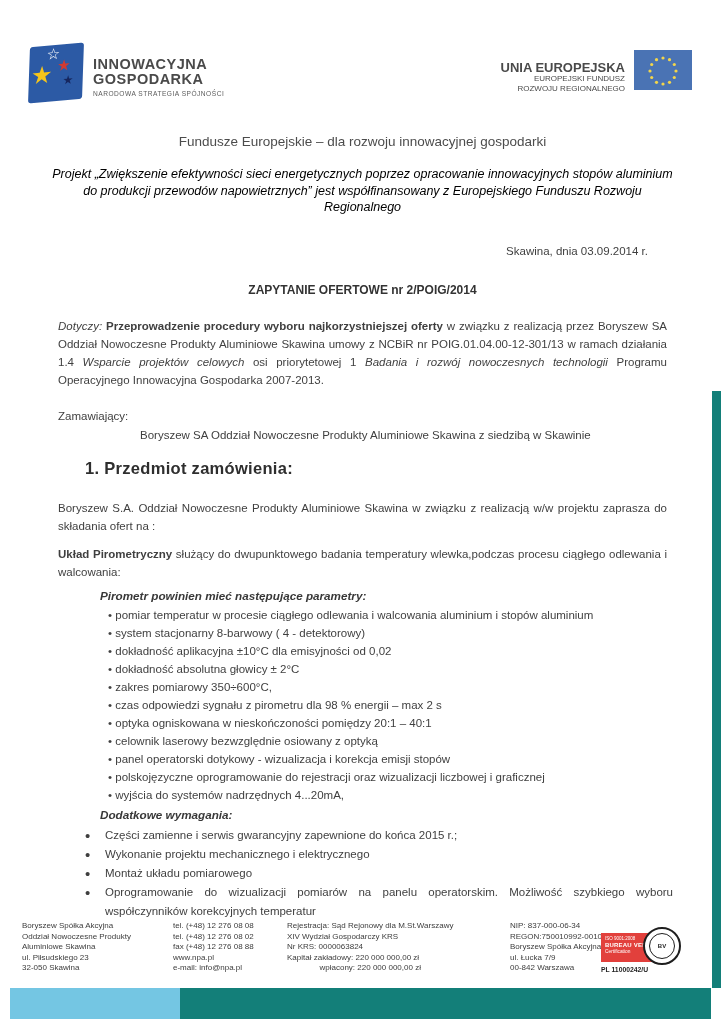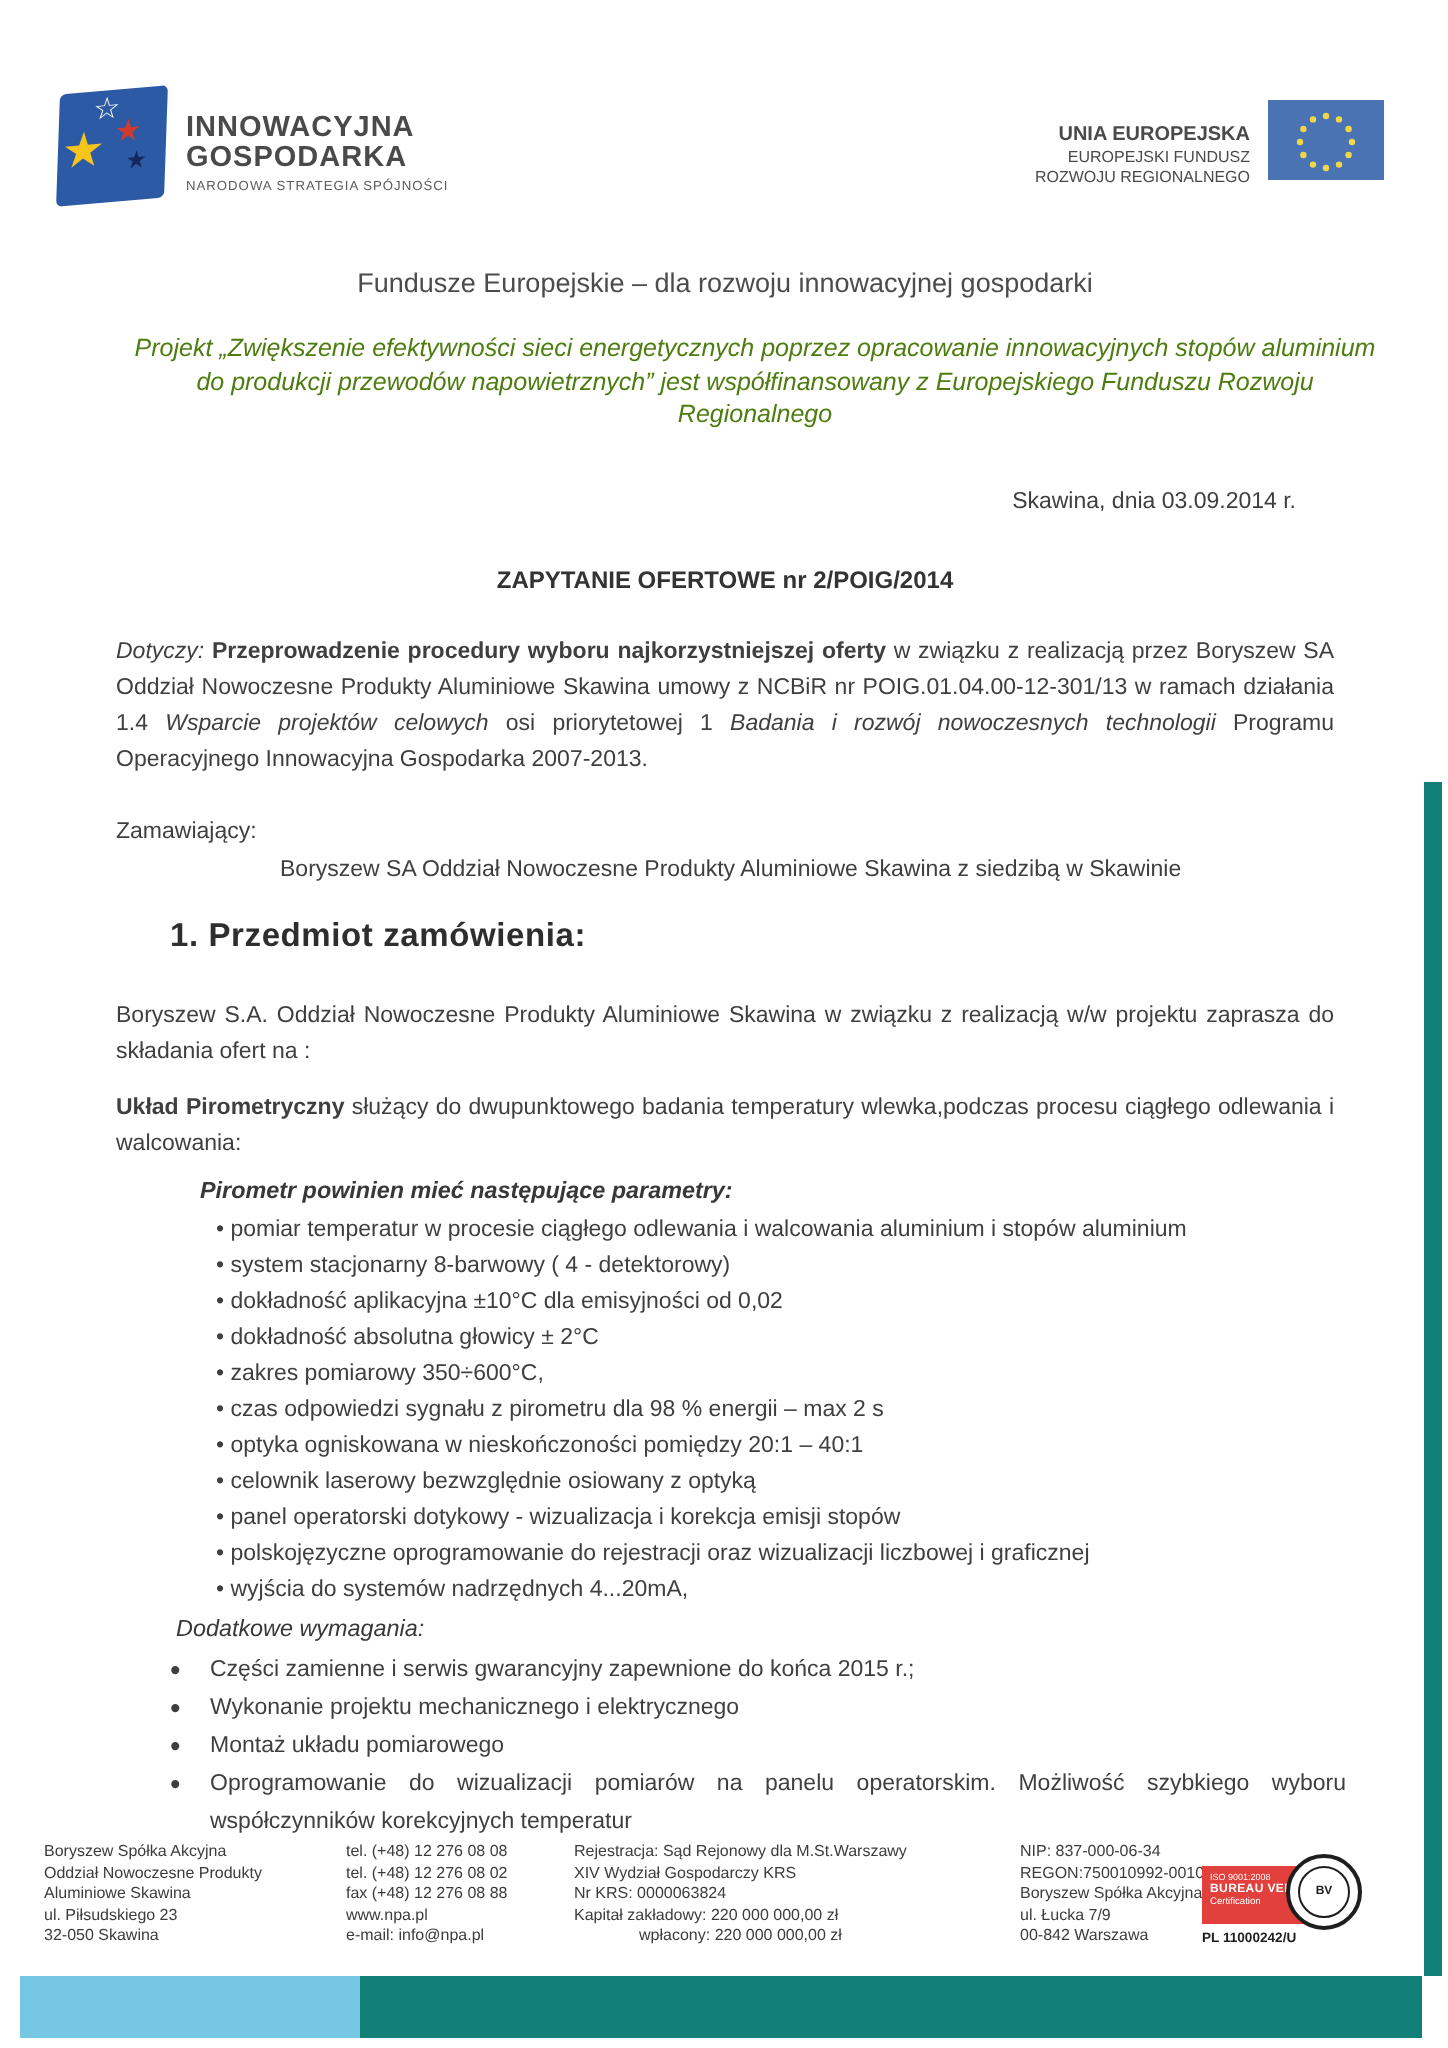--- a/index.html
+++ b/index.html
@@ -20,49 +20,49 @@
   .ig-line-small{font-size:6.6px;letter-spacing:.5px;color:#5a5a5a;margin-top:3px;}
 
   .npa-logo{position:absolute;left:317px;top:52px;width:110px;text-align:center;color:#46536e;}
   .npa-main{font-family:"Liberation Serif",serif;font-weight:bold;font-size:33px;line-height:30px;letter-spacing:1px;}
   .npa-sub{font-family:"Liberation Serif",serif;font-size:13px;line-height:15px;letter-spacing:3.5px;}
   .npa-band{margin-top:2px;height:7px;background:#46536e;color:#ffffff;font-size:4px;
             line-height:7px;letter-spacing:.6px;overflow:hidden;}
 
   .eu-logo{position:absolute;right:32px;top:50px;display:flex;gap:9px;align-items:flex-start;}
   .eu-text{text-align:right;padding-top:13px;color:#4a4a4a;}
-  .eu-l1{font-weight:bold;font-size:10px;line-height:10.5px;}
+  .eu-l1{font-weight:bold;font-size:13px;line-height:10.5px;}
   .eu-l2{font-size:8px;line-height:10px;}
   .eu-flag{display:block;}
 
   
   .doc-title{position:absolute;top:134px;left:58px;width:609px;text-align:center;
              font-size:13.5px;color:#4c4c4c;}
   .project{position:absolute;top:166px;left:48px;width:629px;text-align:center;
-           font-style:italic;font-size:12.5px;line-height:16.5px;color:#4d7c0f;margin-left:15px;}
+           font-style:italic;font-size:12.5px;line-height:16.5px;color:#000000;}
   .date-line{position:absolute;top:245px;right:76px;font-size:11.5px;}
   .subject{position:absolute;top:283px;left:58px;width:609px;text-align:center;
            font-weight:bold;font-size:12px;color:#333333;}
 
   .para{font-size:11.5px;line-height:18px;text-align:justify;}
   .dotyczy{position:absolute;top:317px;left:58px;width:609px;}
   .zam-label{position:absolute;top:410px;left:58px;font-size:11.5px;}
   .zam-value{position:absolute;top:429px;left:140px;font-size:11.5px;}
 
   .sec1-heading{position:absolute;top:459px;left:85px;font-size:16.5px;font-weight:bold;
                 color:#2e2e2e;letter-spacing:.3px;}
   .sec1-intro{position:absolute;top:499px;left:58px;width:609px;}
   .uklad{position:absolute;top:545px;left:58px;width:609px;}
 
   .pir-heading{position:absolute;top:589px;left:100px;font-size:11.7px;font-weight:bold;font-style:italic;color:#383838;}
   .pir-list{position:absolute;top:606px;left:108px;width:560px;margin:0;padding:0;list-style:none;font-size:11.5px;}
   .pir-list li{line-height:18px;}
   .pir-list li::before{content:"• ";}
 
-  .dod-heading{position:absolute;top:808px;left:88px;font-size:11.7px;font-weight:normal;font-style:italic;color:#383838;}
+  .dod-heading{position:absolute;top:808px;left:100px;font-size:11.7px;font-weight:bold;font-style:italic;color:#383838;}
   .dod-list{position:absolute;top:826px;left:83px;width:590px;margin:0;padding:0;list-style:none;font-size:11.5px;}
   .dod-list li{position:relative;padding-left:22px;line-height:19px;text-align:justify;}
   .dod-list li::before{content:"•";position:absolute;left:2px;top:0;font-size:15px;}
 
   
   .f-col{position:absolute;top:921px;font-size:8px;line-height:10.6px;color:#3c3c3c;}
   .f-col-address{left:22px;}
   .f-col-contact{left:173px;}
   .f-col-registry{left:287px;}
   .f-col-tax{left:486px;margin-left:24px;}

